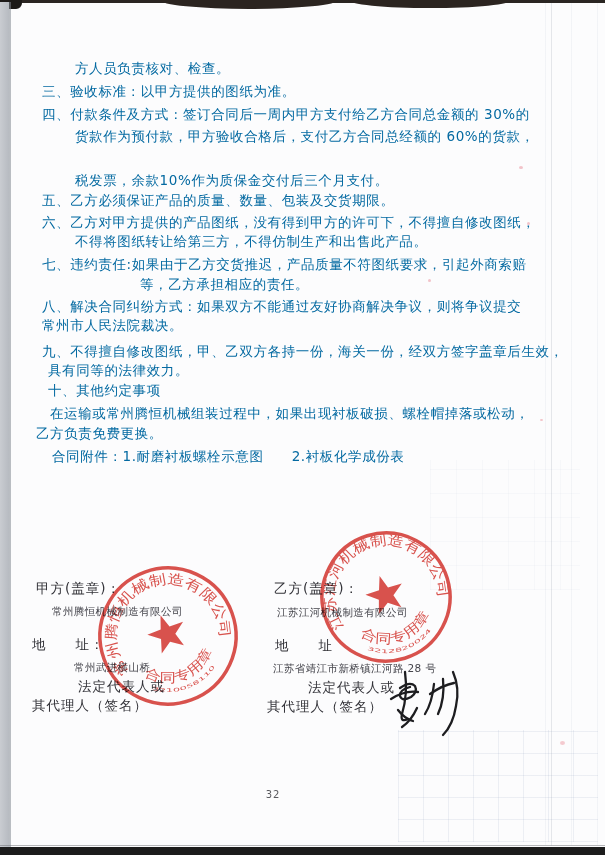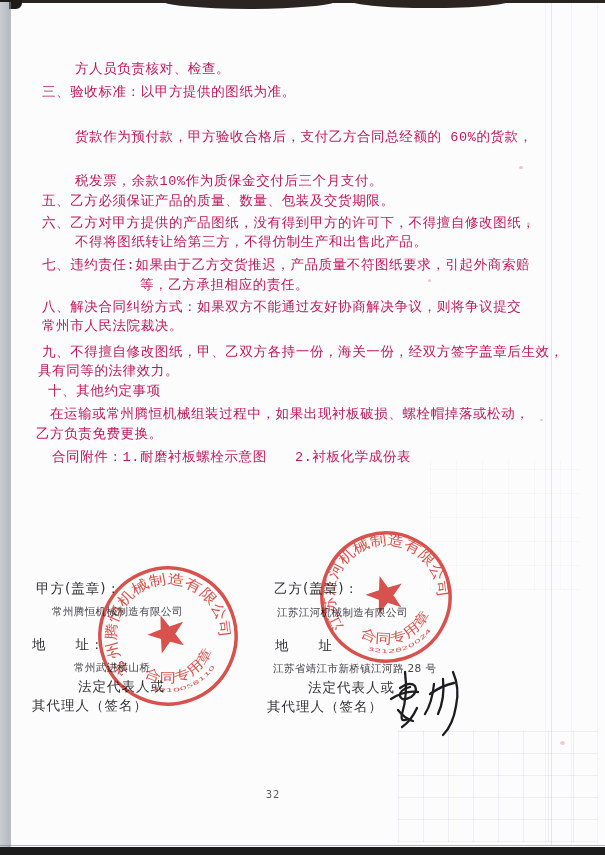--- a/index.html
+++ b/index.html
@@ -23,26 +23,26 @@
     background-image:
       repeating-linear-gradient(0deg, rgba(120,140,175,.12) 0 1px, transparent 1px 22px),
       repeating-linear-gradient(90deg, rgba(120,140,175,.12) 0 1px, transparent 1px 25px);}
   .grid-mr{position:absolute;left:430px;top:460px;width:150px;height:130px;opacity:.55;
     background-image:
       repeating-linear-gradient(0deg, rgba(130,150,185,.09) 0 1px, transparent 1px 24px),
       repeating-linear-gradient(90deg, rgba(130,150,185,.09) 0 1px, transparent 1px 26px);}
   .grid-right{position:absolute;left:545px;top:3px;width:55px;height:842px;
     background-image:repeating-linear-gradient(90deg, rgba(120,140,170,.08) 0 1px, transparent 1px 26px);}
   
-  .bl{position:absolute;font-size:13.5px;letter-spacing:.6px;color:#be185d;white-space:pre;font-family:Liberation Mono, monospace;}
+  .bl{position:absolute;font-size:13.5px;letter-spacing:.6px;color:#0369a1;white-space:pre;}
   .l0{left:75px;top:60px}   .l1{left:42px;top:83px}   .l2{left:42px;top:106px}
   .l3{left:75px;top:128px}  .l4{left:75px;top:150px}  .l5{left:75px;top:172px}
   .l6{left:42px;top:192px}  .l7{left:42px;top:214px}  .l8{left:75px;top:233px}
   .l9{left:42px;top:256px}  .l10{left:140px;top:276px}.l11{left:42px;top:298px}
-  .l12{left:42px;top:317px} .l13{left:42px;top:343px} .l14{left:38px;top:362px}
+  .l12{left:42px;top:317px} .l13{left:42px;top:343px} .l14{left:48px;top:362px}
   .l15{left:48px;top:382px} .l16{left:50px;top:405px} .l17{left:36px;top:425px}
   .l18{left:52px;top:448px}
   
   .lbl{position:absolute;font-size:13.5px;letter-spacing:1px;color:#333339;white-space:pre;}
   .small{position:absolute;font-size:10.5px;letter-spacing:.4px;color:#45454c;white-space:pre;}
   .pa-label{left:36px;top:580px}   .pa-company{left:52px;top:605px}
   .pa-addr-label{left:32px;top:636px}.pa-address{left:74px;top:661px}
   .pa-rep1{left:78px;top:678px}    .pa-rep2{left:32px;top:697px}
   .pb-label{left:274px;top:580px}  .pb-company{left:277px;top:606px}
   .pb-addr-label{left:275px;top:637px}.pb-address{left:273px;top:662px}
@@ -76,20 +76,21 @@
   <div class="edge-left-line"></div>
   <div class="edge-bottom-line"></div>
   <div class="edge-bottom"></div>
   <div class="fold-line"></div>
   <div class="grid-right"></div>
   <div class="grid-mr"></div>
   <div class="grid-br"></div>
 
   <div class="bl l0">方人员负责核对、检查。</div>
   <div class="bl l1">三、验收标准：以甲方提供的图纸为准。</div>
+  <div class="bl l2">四、付款条件及方式：签订合同后一周内甲方支付给乙方合同总金额的 30%的</div>
   <div class="bl l3">货款作为预付款，甲方验收合格后，支付乙方合同总经额的 60%的货款，</div>
   <div class="bl l5">税发票，余款10%作为质保金交付后三个月支付。</div>
   <div class="bl l7">六、乙方对甲方提供的产品图纸，没有得到甲方的许可下，不得擅自修改图纸，</div>
   <div class="bl l6">五、乙方必须保证产品的质量、数量、包装及交货期限。</div>
   <div class="bl l8">不得将图纸转让给第三方，不得仿制生产和出售此产品。</div>
   <div class="bl l10">等，乙方承担相应的责任。</div>
   <div class="bl l9">七、违约责任:如果由于乙方交货推迟，产品质量不符图纸要求，引起外商索赔</div>
   <div class="bl l12">常州市人民法院裁决。</div>
   <div class="bl l11">八、解决合同纠纷方式：如果双方不能通过友好协商解决争议，则将争议提交</div>
   <div class="bl l13">九、不得擅自修改图纸，甲、乙双方各持一份，海关一份，经双方签字盖章后生效，</div>

